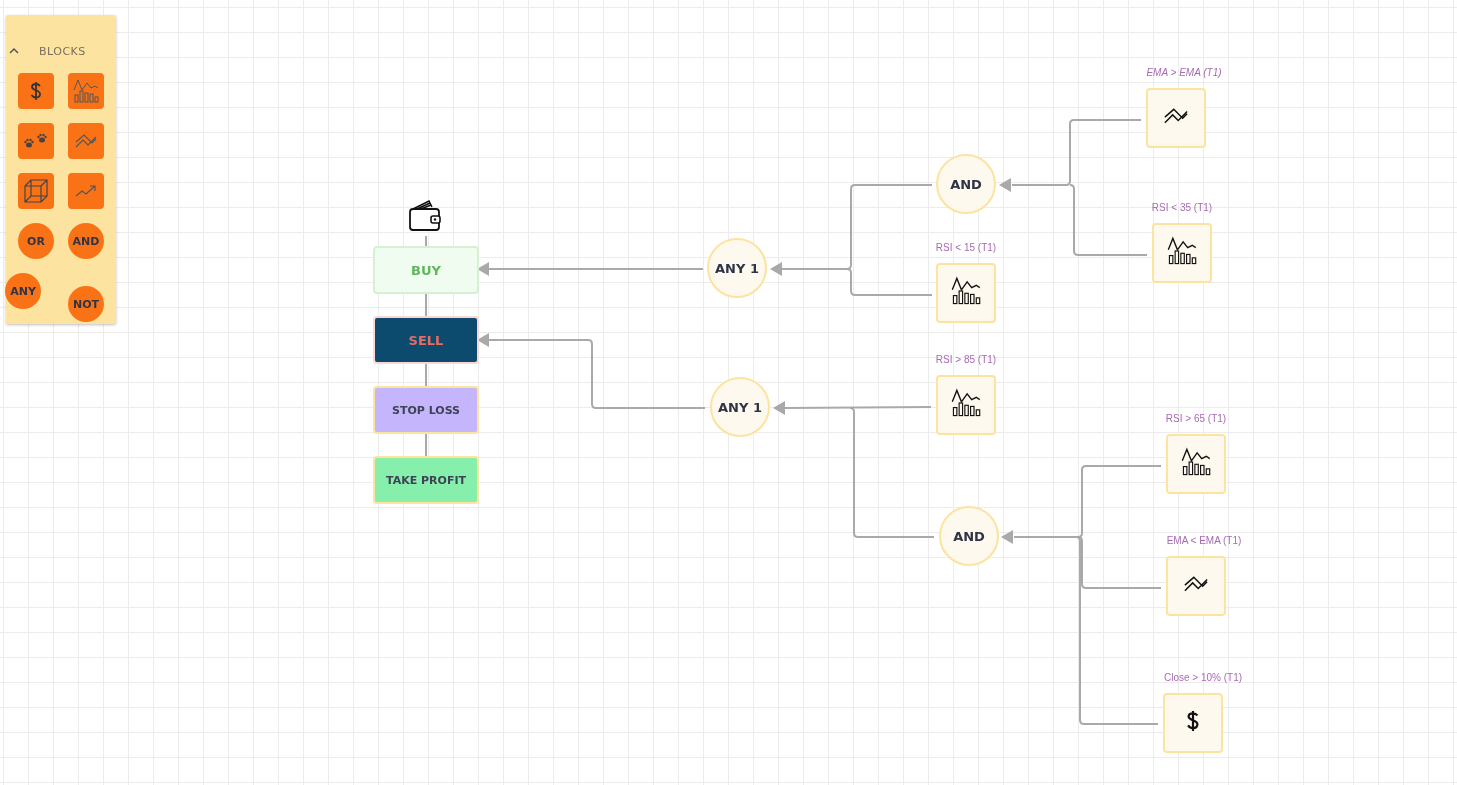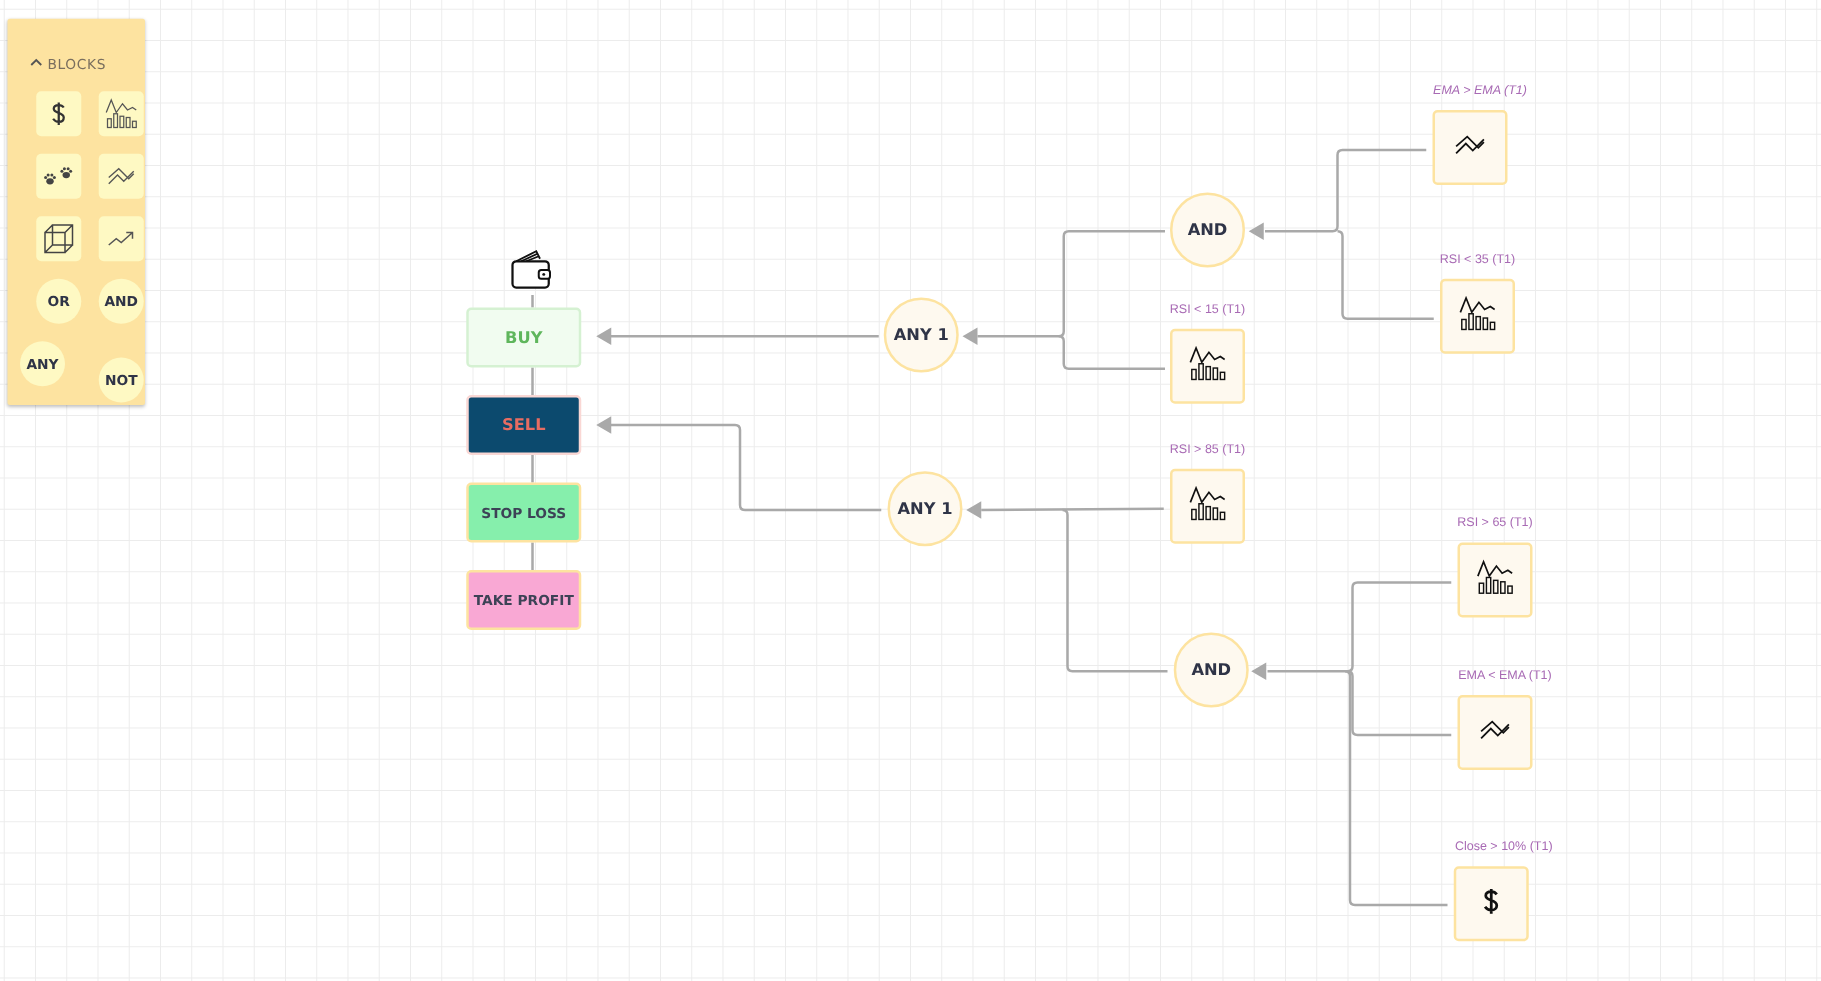--- a/index.html
+++ b/index.html
@@ -13,47 +13,46 @@
     background-position:3px 7px;
     font-family:"Liberation Sans", sans-serif;
   }
   
   .palette {
     position:absolute; left:6px; top:15px; width:110px; height:309px;
     background:#fde3a0; border-radius:2px;
     box-shadow:0 1px 3px rgba(0,0,0,0.25);
   }
   .palette-header {
-    position:absolute; left:18px; top:30px; font-size:11px; color:#7a6f5e;
-    letter-spacing:0.5px; display:flex; align-items:center; gap:4px;
+    position:absolute; left:3px; top:30px; font-size:11px; color:#7a6f5e;
+    letter-spacing:0.5px; display:flex; align-items:center; gap:20px;
     font-family:"DejaVu Sans", sans-serif;
   }
   .palette-header .chev { font-size:10px; color:#555; }
   .pal-item {
-    position:absolute; width:36px; height:36px; background:#fef9c3;
+    position:absolute; width:36px; height:36px; background:#f97316;
     border-radius:4px; display:flex; align-items:center; justify-content:center;
     cursor:pointer;
-    margin-left:11px;
   }
   .pal-item.round { border-radius:50%; font-weight:bold; font-size:11px; color:#2f3447; font-family:"DejaVu Sans", sans-serif; }
   .pal-item svg { display:block; }
 
   
   svg.wires { position:absolute; left:0; top:0; }
 
   
   .action {
-    position:absolute; left:373px; width:92px; height:48px; border-radius:4px;
+    position:absolute; left:373px; width:106px; height:48px; border-radius:4px;
     display:flex; align-items:center; justify-content:center; box-sizing:border-box;
     font-weight:bold; font-family:"DejaVu Sans", sans-serif;
   }
   .action.buy { top:246px; background:#f1fcf0; border:2px solid #d5f1d2; color:#5fb65c; font-size:13px; }
   .action.sell { top:316px; background:#0c4a6e; border:2px solid #f9d7d4; color:#e76c62; font-size:13px; }
-  .action.sl { top:386px; background:#86efac; border:2px solid #fde3a0; color:#3d4256; font-size:11px; }
-  .action.tp { top:456px; background:#f9a8d4; border:2px solid #fde3a0; color:#3d4256; font-size:11px; }
+  .action.sl { top:386px; background:#c4b5fd; border:2px solid #fde3a0; color:#3d4256; font-size:11px; }
+  .action.tp { top:456px; background:#86efac; border:2px solid #fde3a0; color:#3d4256; font-size:11px; }
   .wallet { position:absolute; left:407px; top:199px; }
 
   
   .logic {
     position:absolute; width:60px; height:60px; border-radius:50%; box-sizing:border-box;
     background:#fef9ef; border:2px solid #fde3a0; display:flex; align-items:center; justify-content:center;
     font-weight:bold; font-size:13px; color:#2f3447; font-family:"DejaVu Sans", sans-serif;
   }
 
   

